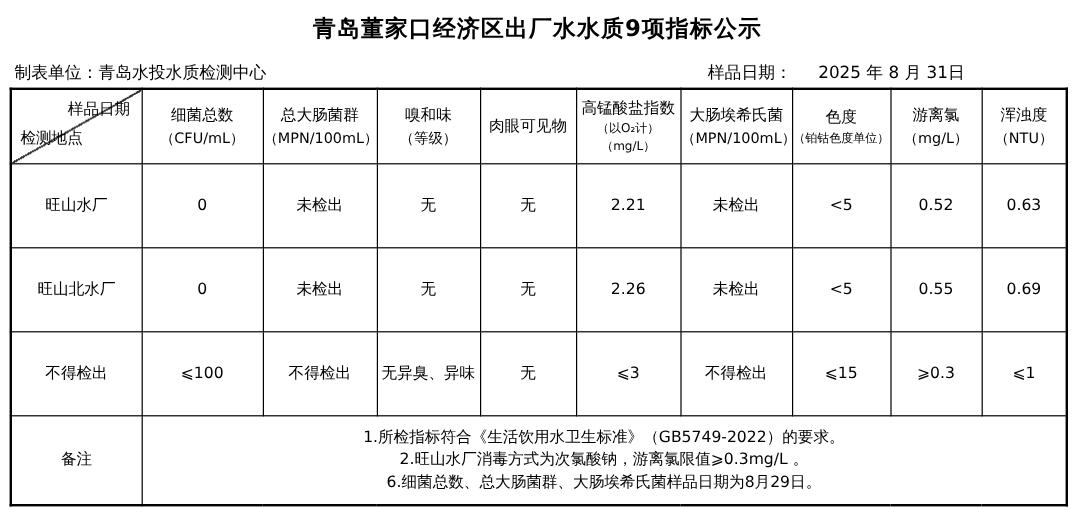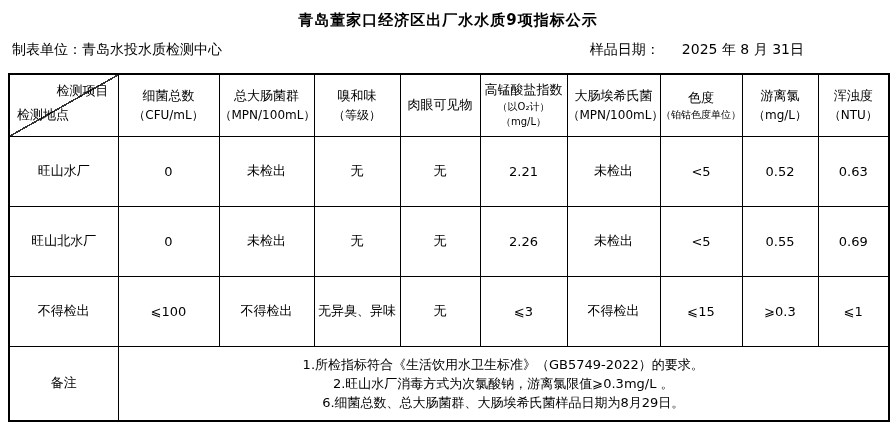--- a/index.html
+++ b/index.html
@@ -11,36 +11,36 @@
   }
   .page {
     width: 896px;
     height: 438px;
     position: relative;
     overflow: hidden;
     background: #ffffff;
   }
   .title {
     text-align: center;
-    font-size: 15px;
+    font-size: 19px;
     font-weight: bold;
     letter-spacing: 1px;
     padding-top: 11px;
     height: 30px;
   }
   .meta-row {
     width: 880px;
     margin-left: 8px;
     display: flex;
     justify-content: space-between;
     align-items: flex-end;
     font-size: 14px;
     height: 32px;
     box-sizing: border-box;
-    padding-bottom: 14px;
+    padding-bottom: 3px;
   }
   .meta-left { padding-left: 4px; }
   .meta-right { padding-right: 84px; }
   .meta-right .gap { display:inline-block; width: 22px; }
   table.wq {
     margin-left: 8px;
     width: 880px;
     border-collapse: collapse;
     table-layout: fixed;
     border: 2px solid #000;
@@ -99,21 +99,21 @@
         <col style="width:80px">
         <col style="width:87px">
       <col style="width:93px">
         <col style="width:82px">
         <col style="width:76px">
       <col style="width:71px">
     </colgroup>
     <thead>
       <tr class="hdr">
         <th class="corner">
-          <span class="corner-top">检测项目</span>
+          <span class="corner-top">样品日期</span>
           <span class="corner-bottom">检测地点</span>
         </th>
         <th>
           <div>细菌总数</div>
           <div class="unit">（CFU/mL）</div>
         </th>
         <th>
           <div>总大肠菌群</div>
           <div class="unit">（MPN/100mL）</div>
         </th>

